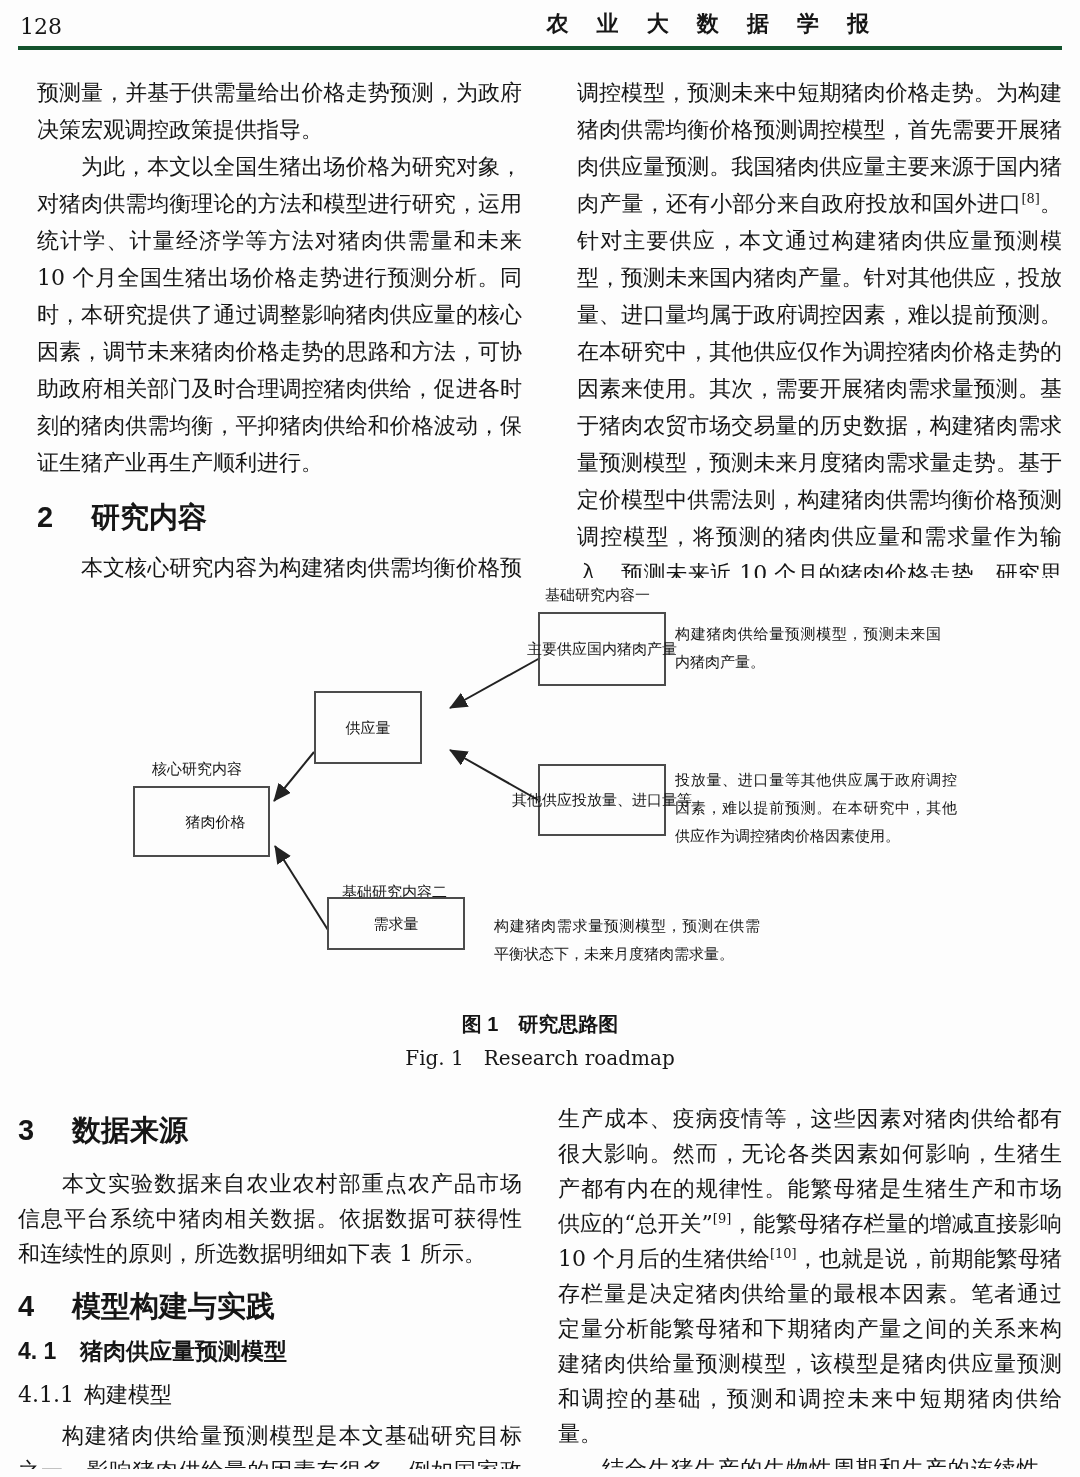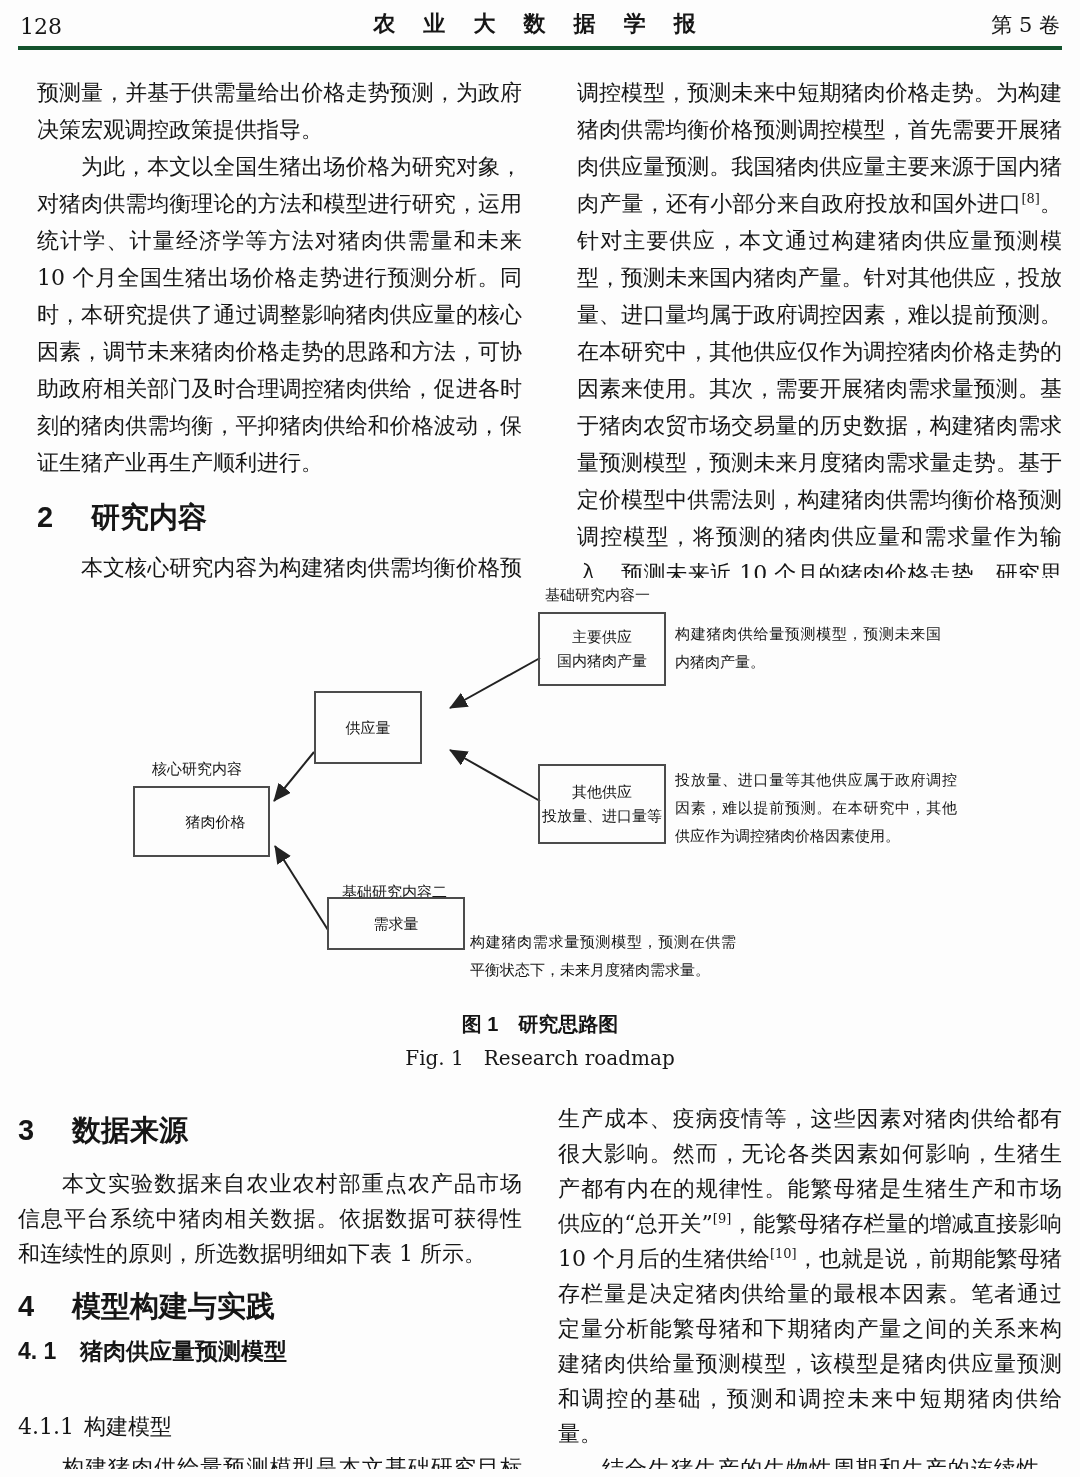--- a/index.html
+++ b/index.html
@@ -50,28 +50,28 @@
   .sub-h {
     display:flex; align-items:baseline;
     font-family:"Liberation Sans","DejaVu Sans",sans-serif;
     font-weight:bold; font-size:23px; margin:8px 0 8px;
   }
   .sub-h .num { width:62px; flex:none; }
   .subsub-h {
     display:flex; align-items:baseline;
     font-size:22px; margin:2px 0 6px;
   }
-  .subsub-h .num { width:66px; flex:none;margin-top:32px; }
+  .subsub-h .num { width:66px; flex:none; }
 
   
   .figure { position:relative; height:505px; }
   .fig-label { position:absolute; font-size:15px; white-space:nowrap; }
   .fig-box {
     position:absolute; border:2px solid #4c4c4c;
-    display:flex; flex-direction:column; align-items:center; justify-content:center;
+    display:flex; align-items:center; justify-content:center;
     font-size:15px; line-height:24px; text-align:center; white-space:nowrap;
   }
   .fig-ann { position:absolute; font-size:15px; line-height:28px; text-align:justify; }
   .arrows { position:absolute; left:0; top:0; }
   .fig-caption-zh {
     position:absolute; top:433px; left:0; width:100%; text-align:center;
     font-family:"Liberation Sans","DejaVu Sans",sans-serif;
     font-weight:bold; font-size:20px;
   }
   .fig-caption-en {
@@ -80,21 +80,20 @@
   }
 </style>
 </head>
 <body>
 
 <div class="page">
 
   <div class="header">
     <span class="page-num">128</span>
     <span class="journal">农 业 大 数 据 学 报</span>
-    <span class="volume">第 5 卷</span>
   </div>
 
   <div class="cols top">
     <div class="col">
       <p>预测量，并基于供需量给出价格走势预测，为政府决策宏观调控政策提供指导。</p>
       <p class="indent">为此，本文以全国生猪出场价格为研究对象，对猪肉供需均衡理论的方法和模型进行研究，运用统计学、计量经济学等方法对猪肉供需量和未来 10 个月全国生猪出场价格走势进行预测分析。同时，本研究提供了通过调整影响猪肉供应量的核心因素，调节未来猪肉价格走势的思路和方法，可协助政府相关部门及时合理调控猪肉供给，促进各时刻的猪肉供需均衡，平抑猪肉供给和价格波动，保证生猪产业再生产顺利进行。</p>
       <div class="sec-h h2">
         <span class="num">2</span>
         <span>研究内容</span>
       </div>
@@ -126,31 +125,31 @@
     <div class="fig-box" style="left:520px; top:34px; width:128px; height:74px;">
       <span>主要供应</span>
       <span>国内猪肉产量</span>
     </div>
     <div class="fig-box" style="left:296px; top:113px; width:108px; height:73px;">
       <span>供应量</span>
     </div>
     <div class="fig-box" style="left:115px; top:208px; width:137px; height:71px;padding-left:28px;">
       <span>猪肉价格</span>
     </div>
-    <div class="fig-box" style="left:520px; top:186px; width:128px; height:80px;">
+    <div class="fig-box" style="left:520px; top:186px; width:128px; height:72px;">
       <span>其他供应</span>
       <span>投放量、进口量等</span>
     </div>
     <div class="fig-box" style="left:309px; top:319px; width:138px; height:53px;">
       <span>需求量</span>
     </div>
 
     <div class="fig-ann" style="left:657px; top:42px;  width:266px;">构建猪肉供给量预测模型，预测未来国内猪肉产量。</div>
     <div class="fig-ann" style="left:657px; top:188px; width:282px;">投放量、进口量等其他供应属于政府调控因素，难以提前预测。在本研究中，其他供应作为调控猪肉价格因素使用。</div>
-    <div class="fig-ann" style="left:452px; top:334px; width:266px;margin-top:16px;">构建猪肉需求量预测模型，预测在供需平衡状态下，未来月度猪肉需求量。</div>
+    <div class="fig-ann" style="left:476px; top:334px; width:266px;">构建猪肉需求量预测模型，预测在供需平衡状态下，未来月度猪肉需求量。</div>
 
     <div class="fig-caption-zh">图 1　研究思路图</div>
     <div class="fig-caption-en">Fig. 1　Research roadmap</div>
   </div>
 
   <div class="cols bottom">
     <div class="col">
       <div class="sec-h h3">
         <span class="num">3</span>
         <span>数据来源</span>

